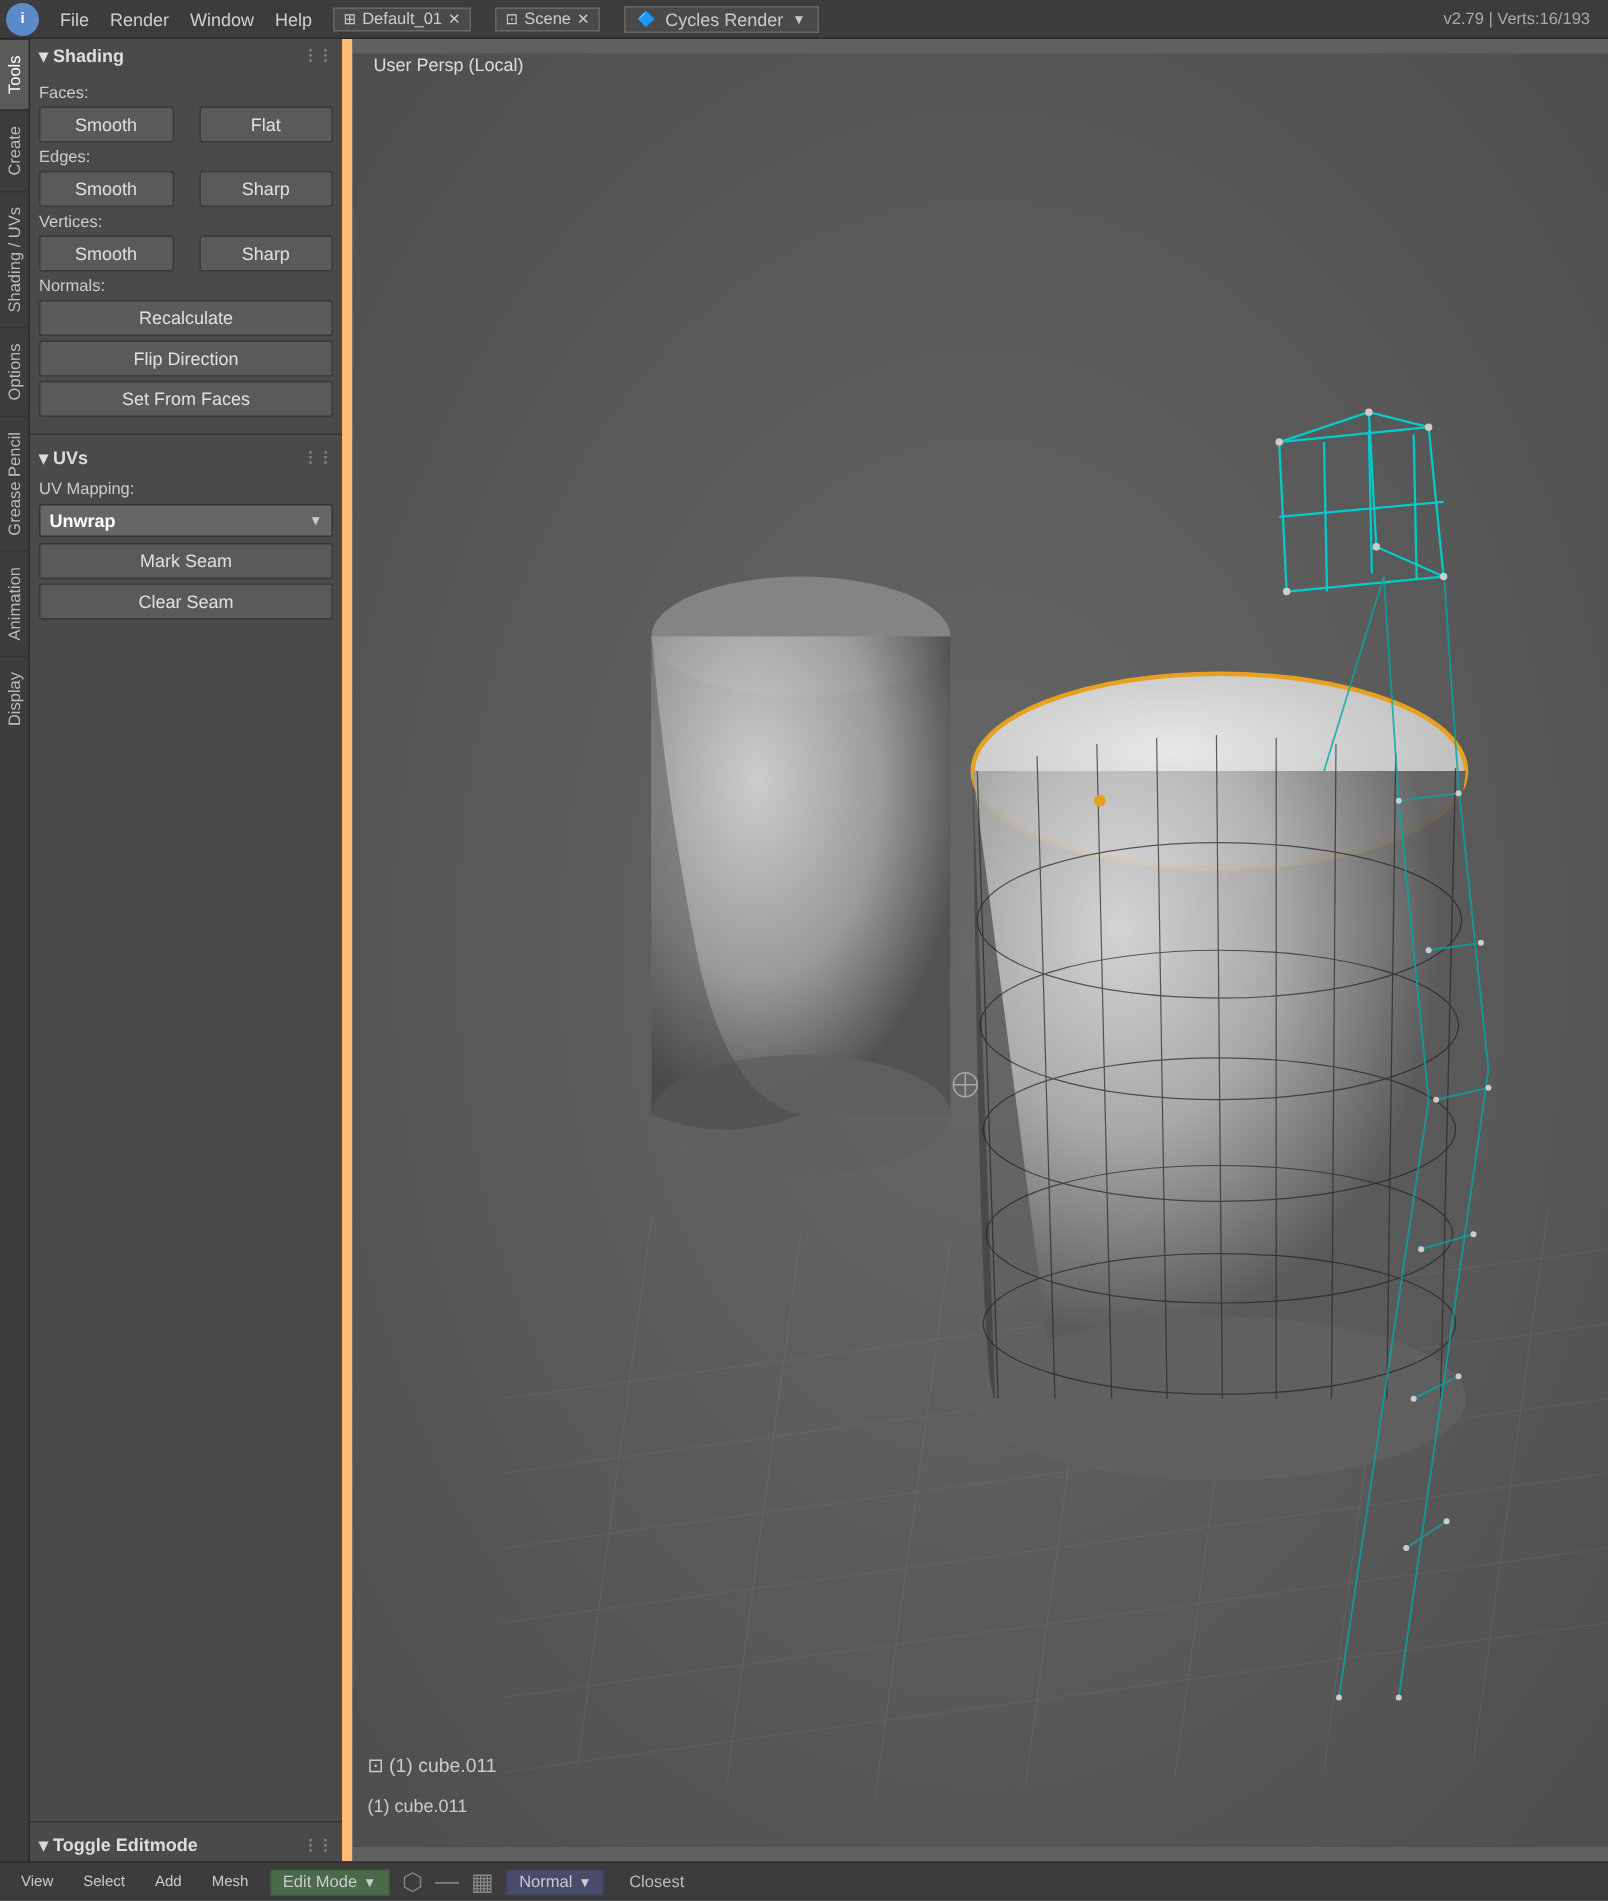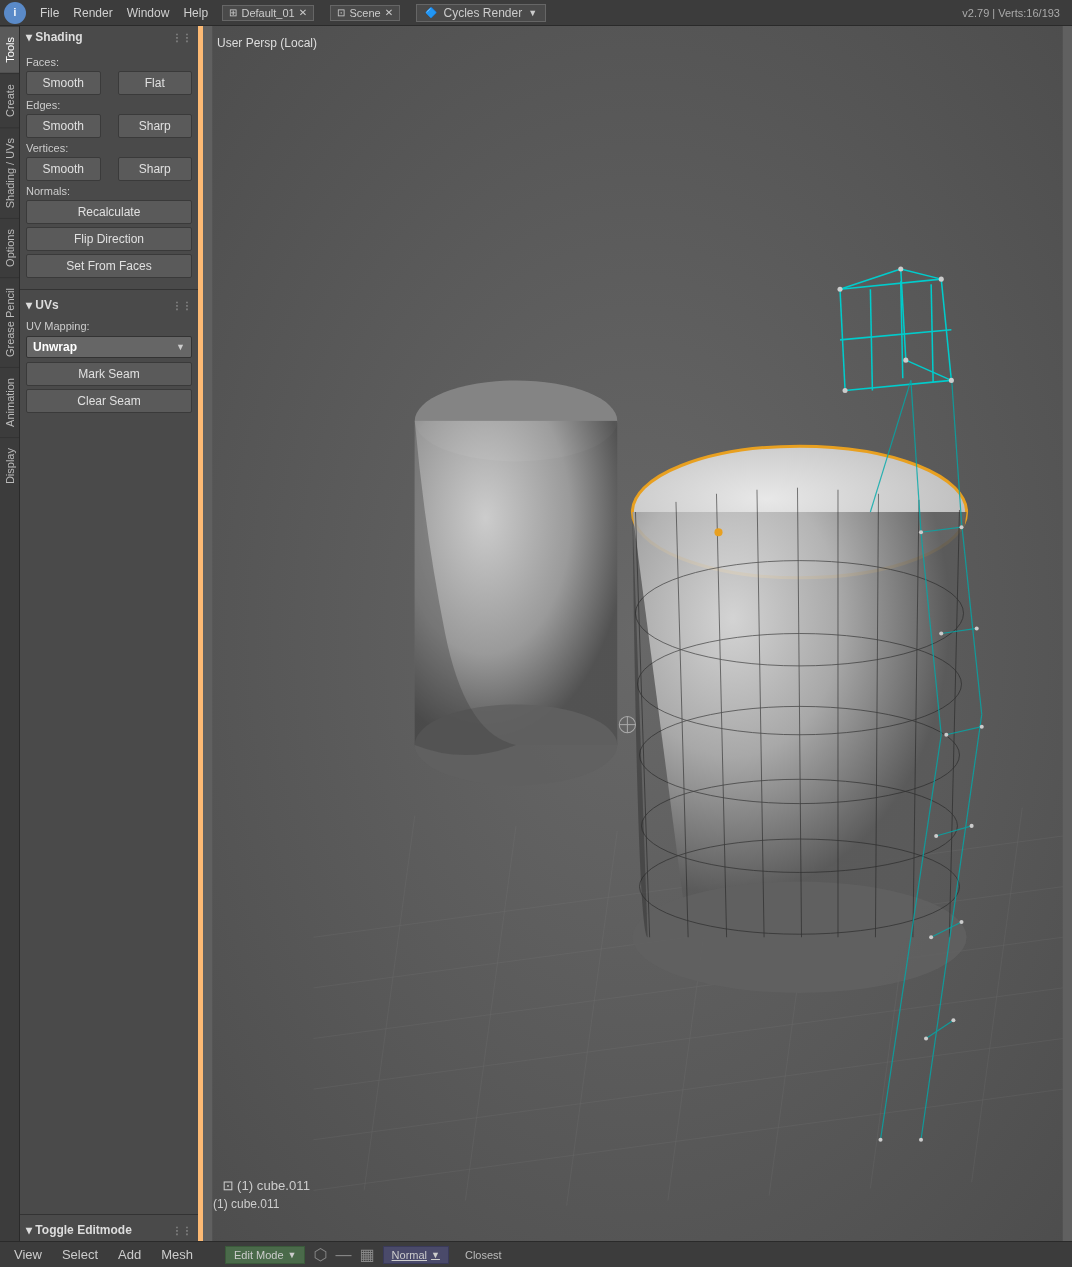--- a/index.html
+++ b/index.html
@@ -89,27 +89,27 @@
 
     
     .main-content {
       display: flex;
       flex: 1;
       overflow: hidden;
     }
 
     
     .tool-panel {
-      width: 183px;
+      width: 215px;
       background: #4a4a4a;
       display: flex;
       flex-direction: column;
       overflow-y: auto;
       flex-shrink: 0;
-      border-right: 5px solid #fdba74;
+      border-right: 7px solid #fdba74;
     }
 
     .section-header {
       display: flex;
       align-items: center;
       padding: 4px 6px;
       background: #4a4a4a;
       font-size: 12px;
       font-weight: bold;
       color: #ddd;
@@ -215,48 +215,46 @@
       height: 26px;
       background: #3c3c3c;
       display: flex;
       align-items: center;
       padding: 0 8px;
       gap: 8px;
       flex-shrink: 0;
       border-top: 1px solid #2a2a2a;
     }
     .bottom-item {
-      font-size: 13px;
+      font-size: 10px;
       color: #ccc;
       padding: 2px 6px;
       cursor: pointer;
     }
 
     .bottom-mode {
       background: #4a6a4a;
       border: 1px solid #3a5a3a;
       padding: 2px 8px;
       font-size: 11px;
       color: #ccc;
       display: flex;
       align-items: center;
       gap: 4px;
-      margin-left: 18px;
     }
 
     .bottom-normal {
       background: #4a4a6a;
       border: 1px solid #3a3a5a;
       padding: 2px 8px;
       font-size: 11px;
       color: #ccc;
       display: flex;
       align-items: center;
       gap: 4px;
-      text-decoration: underline;
     }
 
     .status-text {
       font-size: 11px;
       color: #bbb;
       margin-left: 8px;
     }
 
     
     .scene-svg {

